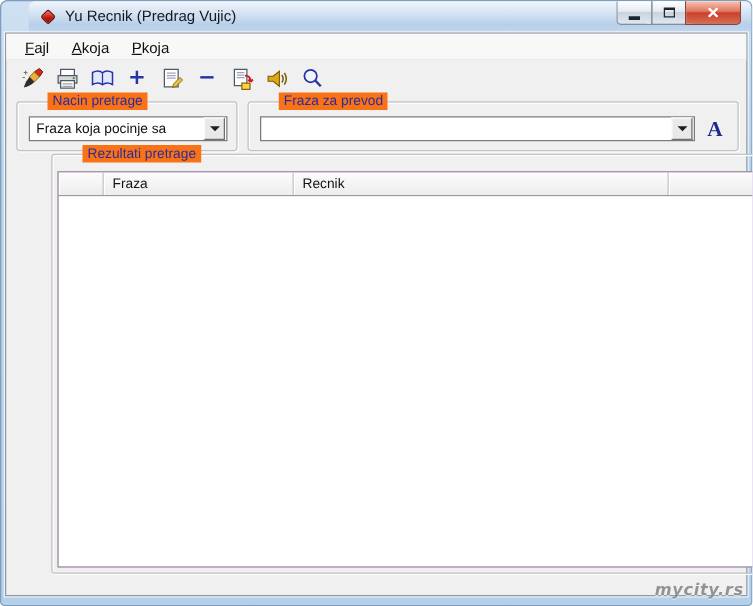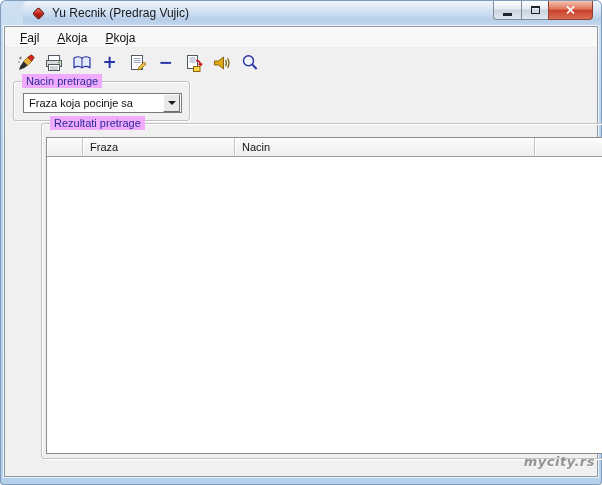--- a/index.html
+++ b/index.html
@@ -69,22 +69,22 @@
   }
   .tglyph { font-size: 17px; font-weight: bold; color: #2634a6; line-height: 1; font-family: "DejaVu Sans", sans-serif; }
 
   
   .groupbox {
     position: absolute;
     border: 1px solid #c2c2c2; border-radius: 3px;
     box-shadow: inset 1px 1px 0 rgba(255,255,255,.95), 1px 1px 0 rgba(255,255,255,.95);
   }
   .gb-label {
-    position: absolute; top: -8px; left: 8px;
-    background: #f0abfc; padding: 0 4px;
+    position: absolute; top: -8px; left: 24px;
+    background: #f97316; padding: 0 4px;
     font-size: 11px; line-height: 14px; color: #2b2b9c; white-space: nowrap;
   }
   .gb-nacin     { left: 8px;   top: 54px; width: 177px; height: 40px; }
   .gb-fraza     { left: 193px; top: 54px; width: 393px; height: 40px; }
   .gb-rezultati { left: 4px;   top: 96px; width: 585px; height: 336px; margin-left: 32px; }
 
   .combo {
     position: absolute; height: 20px;
     background: #fff; border: 1px solid #7b7b7b;
     display: flex; align-items: center;
@@ -134,21 +134,21 @@
     box-shadow: inset 1px 1px 0 #fff;
     overflow: hidden; white-space: nowrap;
   }
   .lv-c0 { width: 36px; }
   .lv-c1 { width: 152px; }
   .lv-c2 { width: 300px; }
   .lv-c3 { flex: 1; border-right: none; }
   .lv-body { flex: 1; background: #fff; }
 
   .watermark {
-    position: absolute; right: 7px; bottom: 16px;
+    position: absolute; right: 7px; bottom: 5px;
     font: bold italic 13px "DejaVu Sans", sans-serif;
     color: #7d7d7d; opacity: .8; letter-spacing: .5px;
     text-shadow: 0 1px 0 rgba(255,255,255,.8);
   }
 
   svg { display: block; }
 </style>
 </head>
 <body>
 
@@ -257,28 +257,38 @@
     <div class="groupbox gb-nacin">
       <span class="gb-label">Nacin pretrage</span>
       <div class="combo combo-nacin">
         <span class="combo-text">Fraza koja pocinje sa</span>
         <span class="combo-btn">
           <span class="tri"></span>
         </span>
       </div>
     </div>
 
+    <div class="groupbox gb-fraza">
+      <span class="gb-label">Fraza za prevod</span>
+      <div class="combo combo-fraza">
+        <input class="combo-input" type="text" value="" style="">
+        <span class="combo-btn">
+          <span class="tri"></span>
+        </span>
+      </div>
+      <button class="font-btn">A</button>
+    </div>
 
     <div class="groupbox gb-rezultati">
       <span class="gb-label">Rezultati pretrage</span>
       <div class="listview">
         <div class="lv-header">
           <div class="lv-cell lv-c0"></div>
           <div class="lv-cell lv-c1">Fraza</div>
-          <div class="lv-cell lv-c2">Nacin</div>
+          <div class="lv-cell lv-c2">Recnik</div>
           <div class="lv-cell lv-c3"></div>
         </div>
         <div class="lv-body"></div>
       </div>
     </div>
 
   </div>
 
   <div class="watermark">mycity.rs</div>
 </div>

